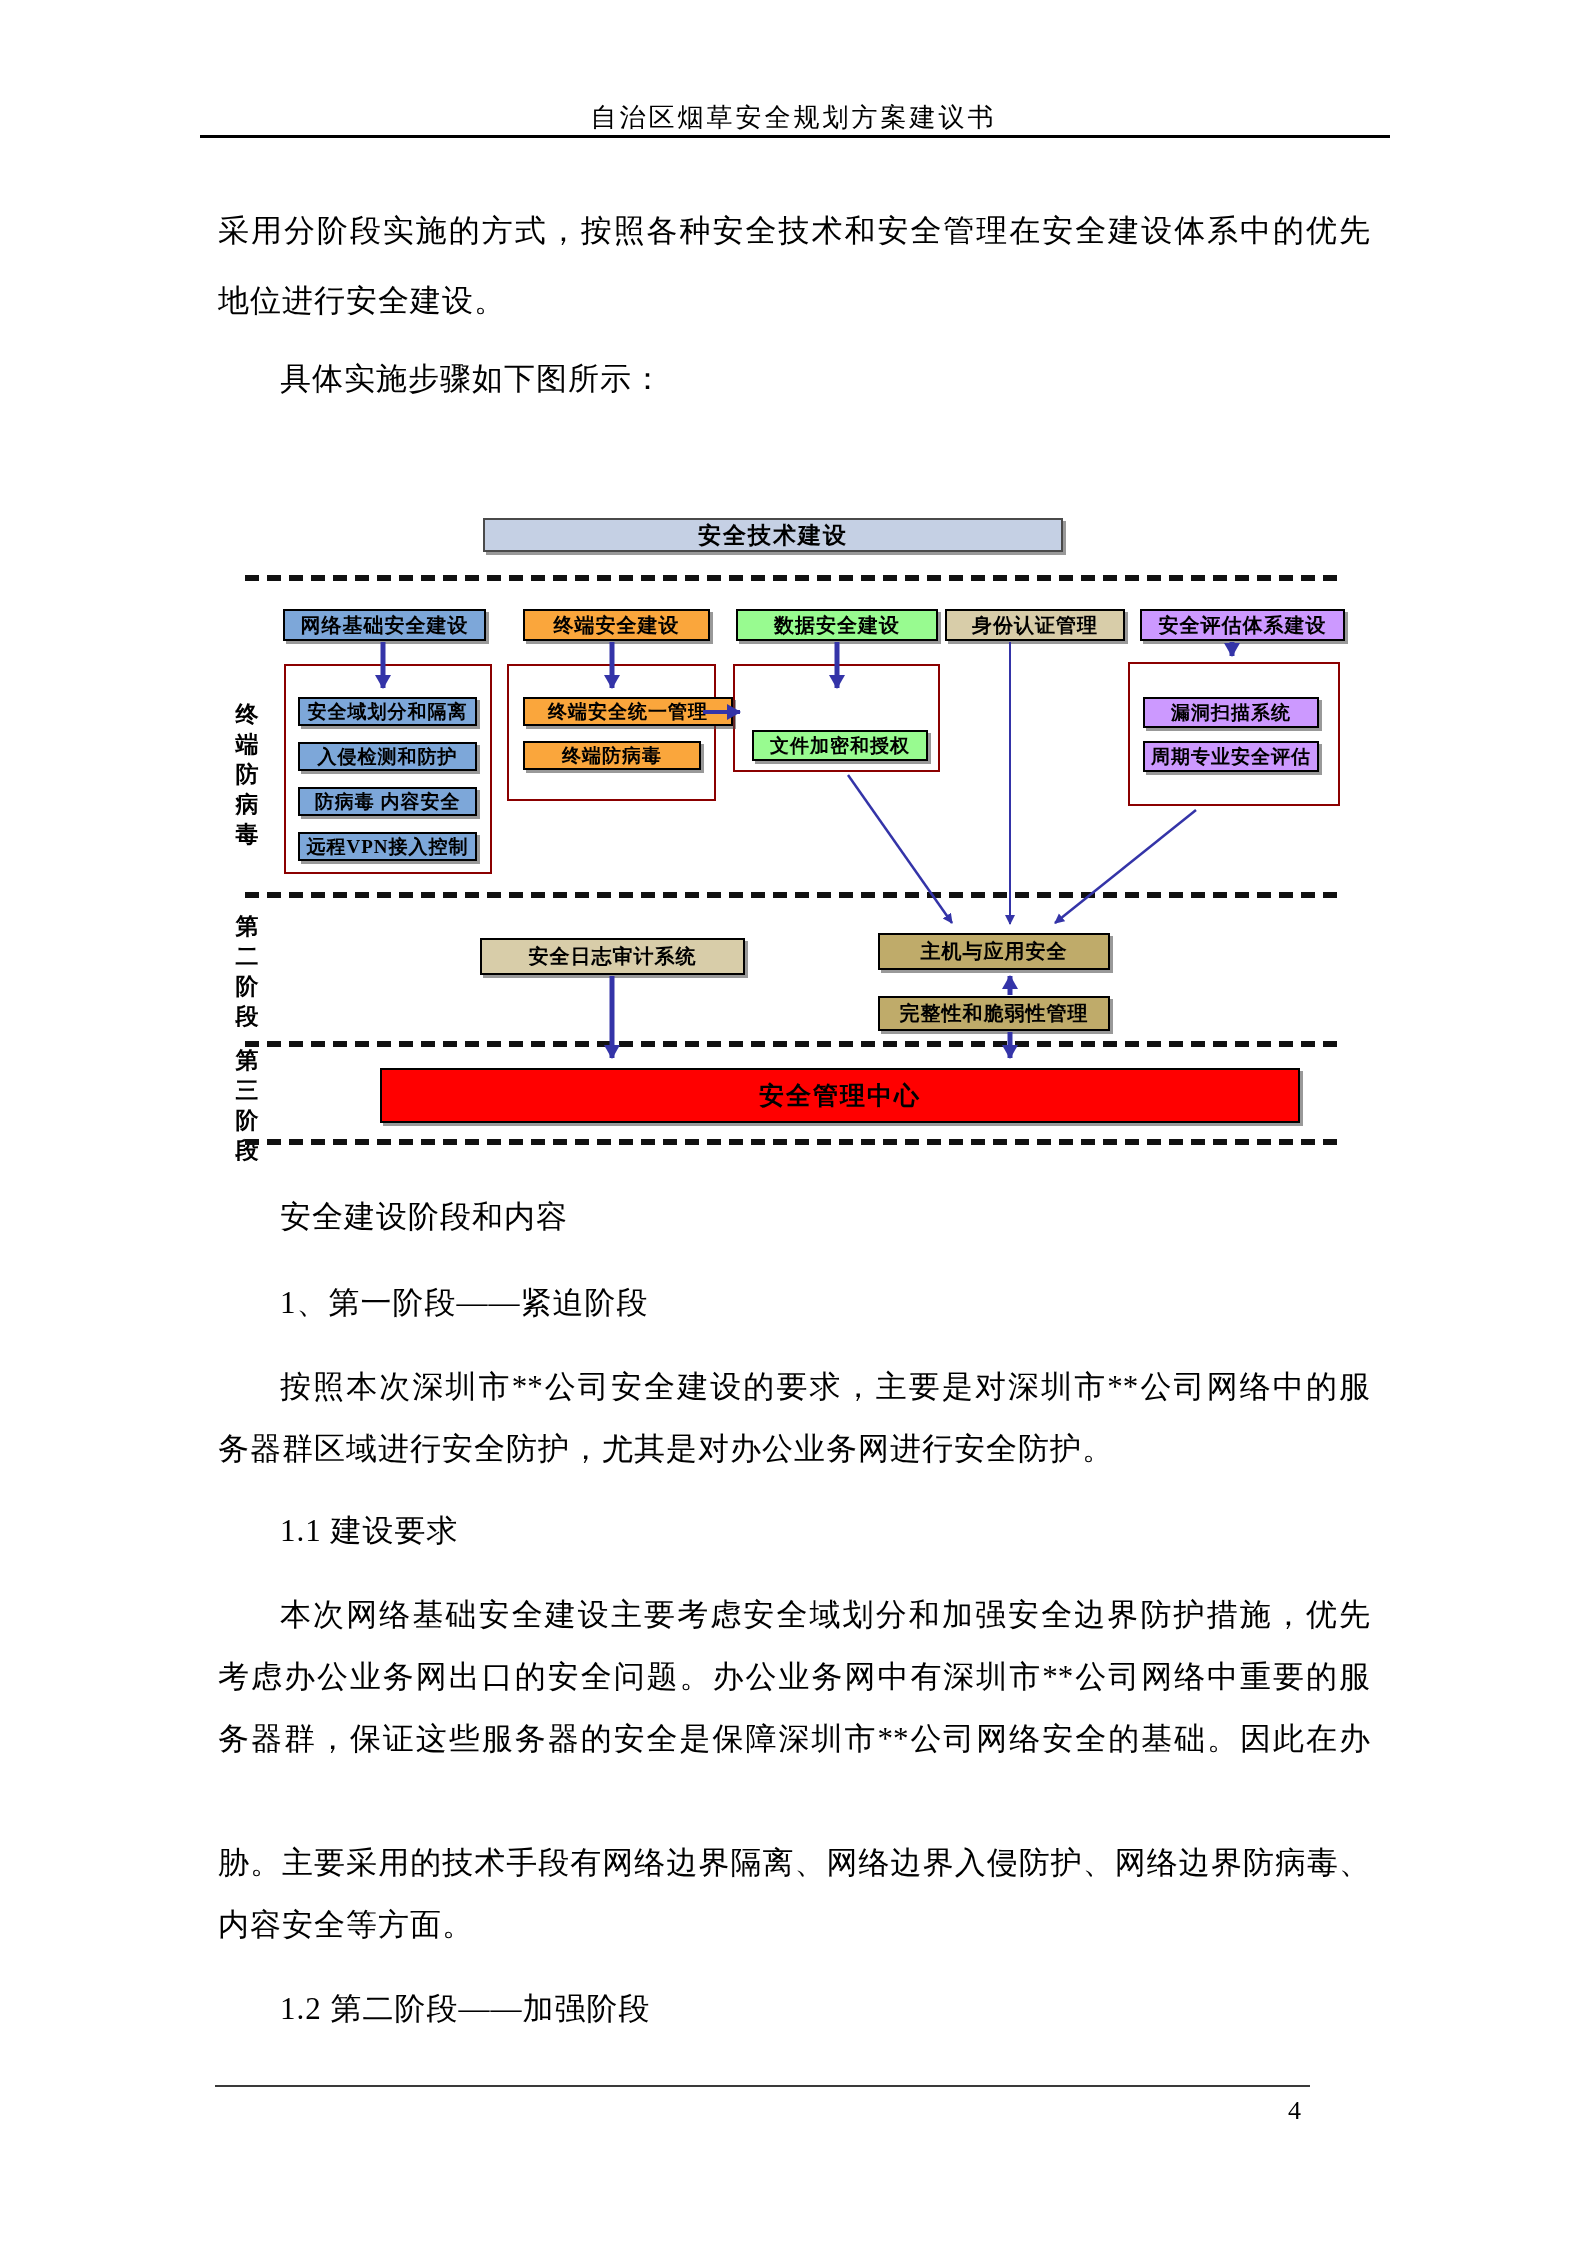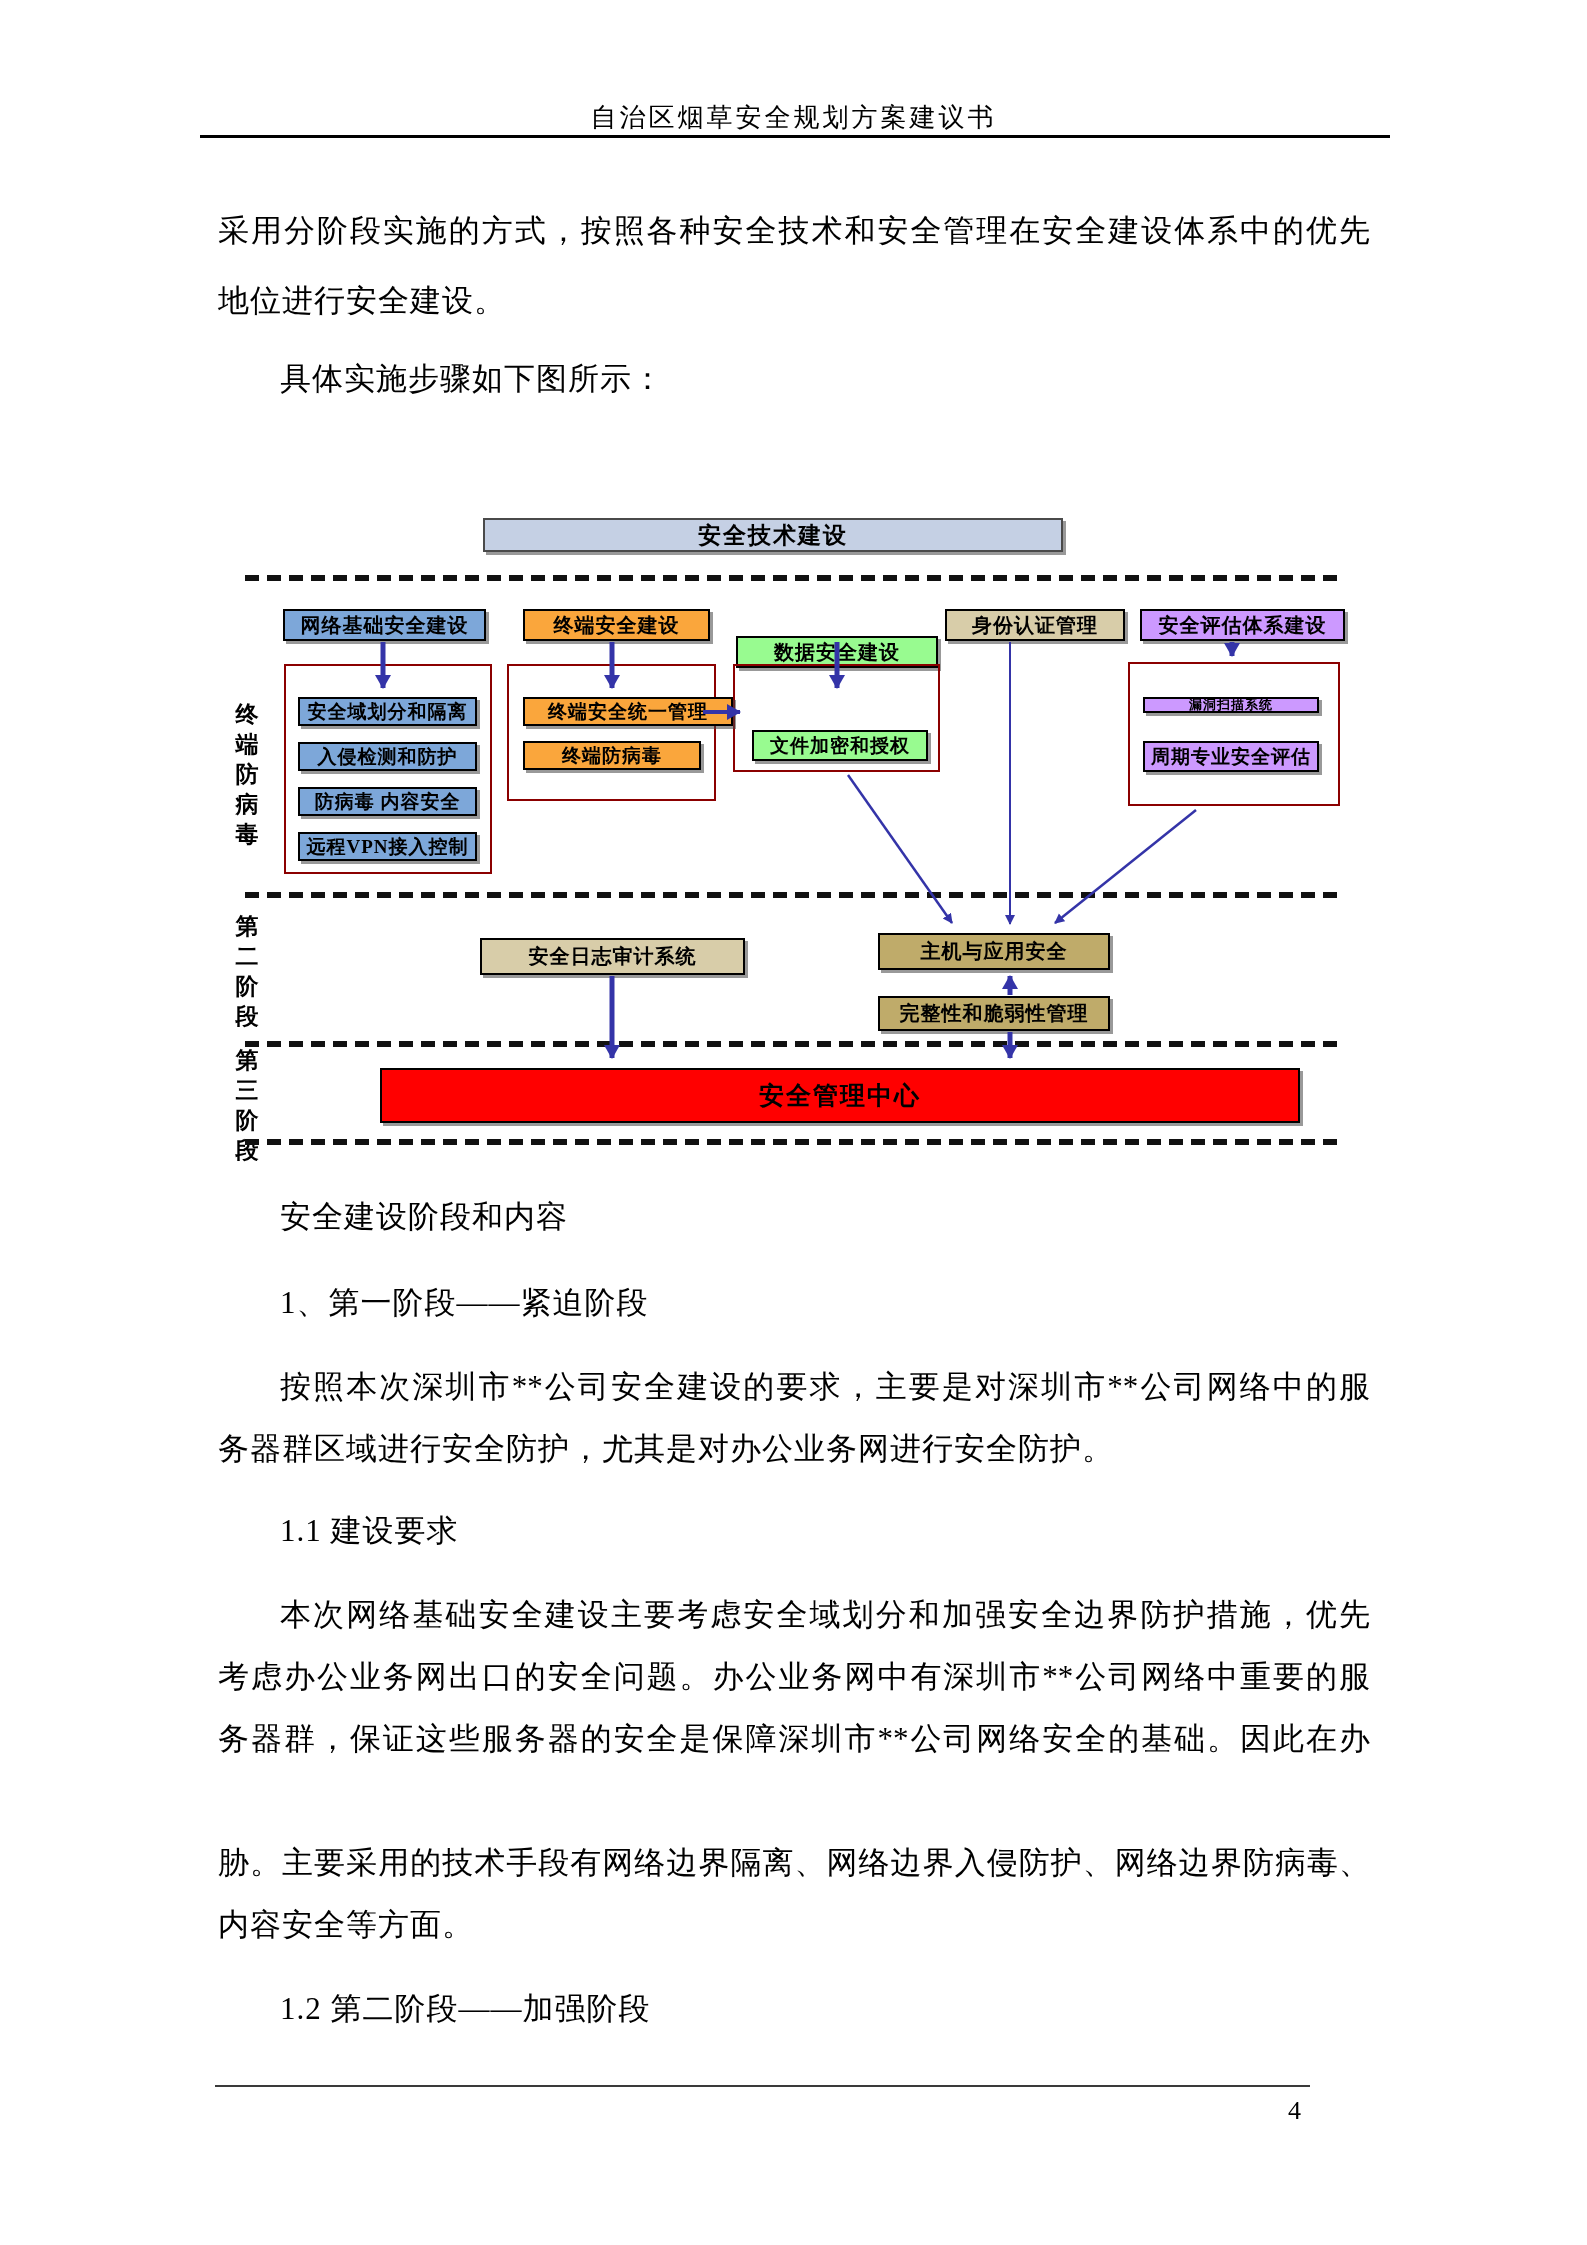--- a/index.html
+++ b/index.html
@@ -52,40 +52,40 @@
   <div>
 
     <div class="dbox topbox" style="left:483px; top:518px; width:580px; height:34px;">安全技术建设</div>
 
     <div class="plabel" style="top:700px;">终端防病毒</div>
     <div class="plabel" style="top:912px;">第二阶段</div>
     <div class="plabel" style="top:1046px;">第三阶段</div>
 
     <div class="dbox blue" style="left:283px;  top:609px; width:203px; height:32px;">网络基础安全建设</div>
     <div class="dbox orange" style="left:523px;  top:609px; width:187px; height:32px;">终端安全建设</div>
-    <div class="dbox green" style="left:736px;  top:609px; width:202px; height:32px;margin-top:27px;">数据安全建设</div>
+    <div class="dbox green" style="left:736px;  top:609px; width:202px; height:32px;">数据安全建设</div>
     <div class="dbox tan" style="left:945px;  top:609px; width:180px; height:32px;">身份认证管理</div>
     <div class="dbox violet" style="left:1140px; top:609px; width:205px; height:32px;">安全评估体系建设</div>
 
     <div class="cont" style="left:284px;  top:664px; width:208px; height:210px;"></div>
     <div class="cont" style="left:507px;  top:664px; width:209px; height:137px;"></div>
     <div class="cont" style="left:733px;  top:664px; width:207px; height:108px;"></div>
     <div class="cont" style="left:1128px; top:662px; width:212px; height:144px;"></div>
 
     <div class="dbox blue" style="left:298px; top:697px; width:179px; height:29px; font-size:19px;">安全域划分和隔离</div>
     <div class="dbox blue" style="left:298px; top:742px; width:179px; height:29px; font-size:19px;">入侵检测和防护</div>
     <div class="dbox blue" style="left:298px; top:787px; width:179px; height:29px; font-size:19px;">防病毒 内容安全</div>
     <div class="dbox blue" style="left:298px; top:832px; width:179px; height:29px; font-size:19px;">远程VPN接入控制</div>
 
     <div class="dbox orange" style="left:523px; top:697px; width:210px; height:29px; font-size:19px;">终端安全统一管理</div>
     <div class="dbox orange" style="left:523px; top:741px; width:178px; height:29px; font-size:19px;">终端防病毒</div>
 
     <div class="dbox green" style="left:752px; top:730px; width:176px; height:31px; font-size:19px;">文件加密和授权</div>
 
-    <div class="dbox violet" style="left:1143px; top:697px; width:176px; height:16px; font-size:13px;">漏洞扫描系统</div>
+    <div class="dbox violet" style="left:1143px; top:697px; width:176px; height:31px; font-size:19px;">漏洞扫描系统</div>
     <div class="dbox violet" style="left:1143px; top:741px; width:176px; height:31px; font-size:19px;">周期专业安全评估</div>
 
     <div class="dbox tan" style="left:480px; top:938px; width:265px; height:37px;">安全日志审计系统</div>
     <div class="dbox khaki" style="left:878px; top:933px; width:232px; height:37px;">主机与应用安全</div>
     <div class="dbox khaki" style="left:878px; top:996px; width:232px; height:35px;">完整性和脆弱性管理</div>
 
     <div class="dbox redbox" style="left:380px; top:1068px; width:920px; height:55px;">安全管理中心</div>
 
     <svg class="arrows" width="1587" height="2245" viewBox="0 0 1587 2245">
       <defs>

